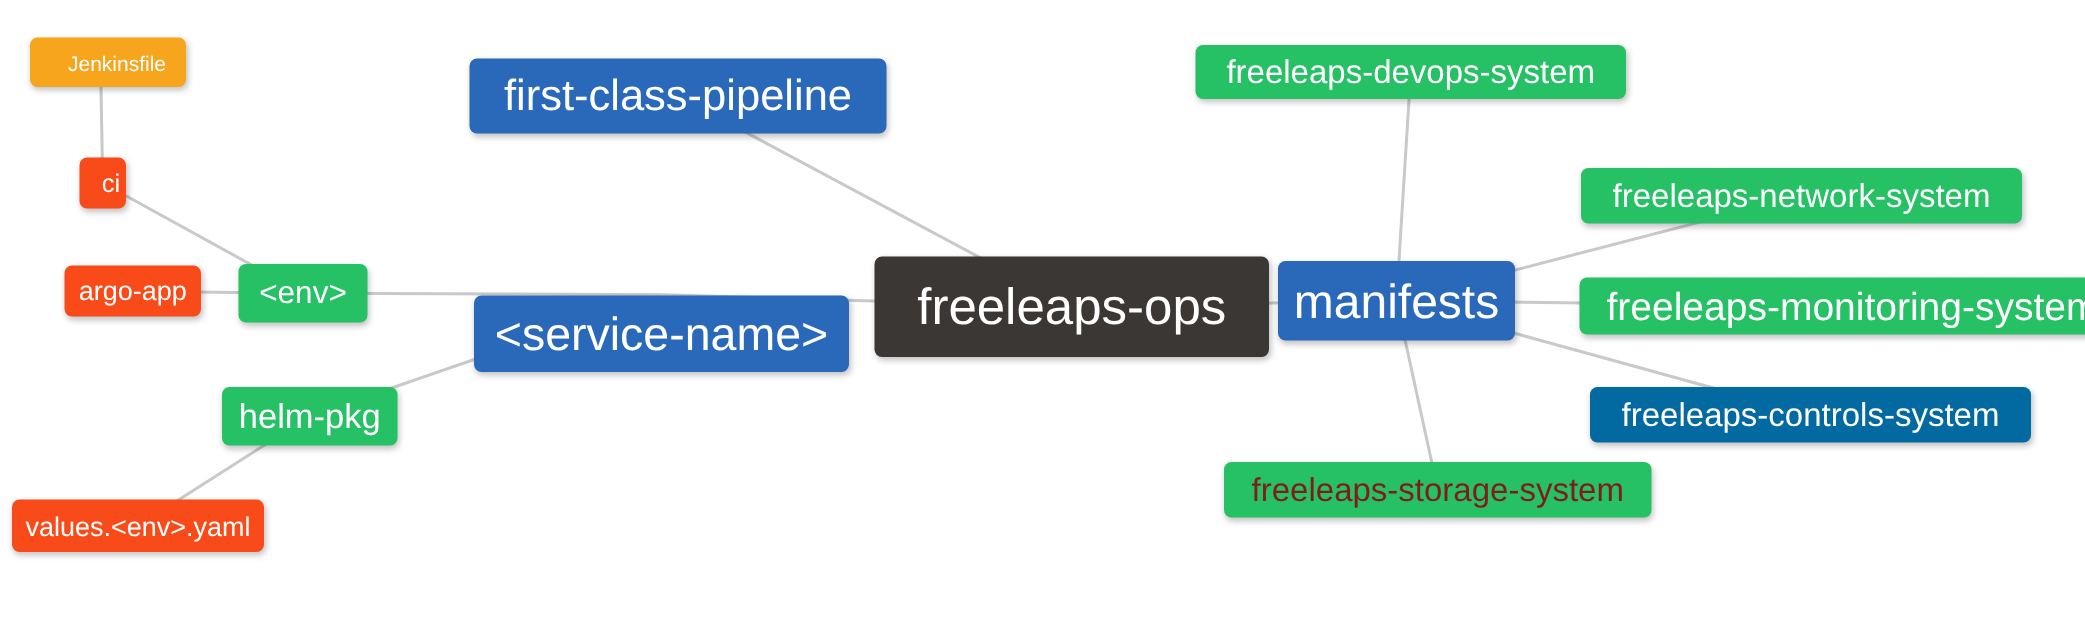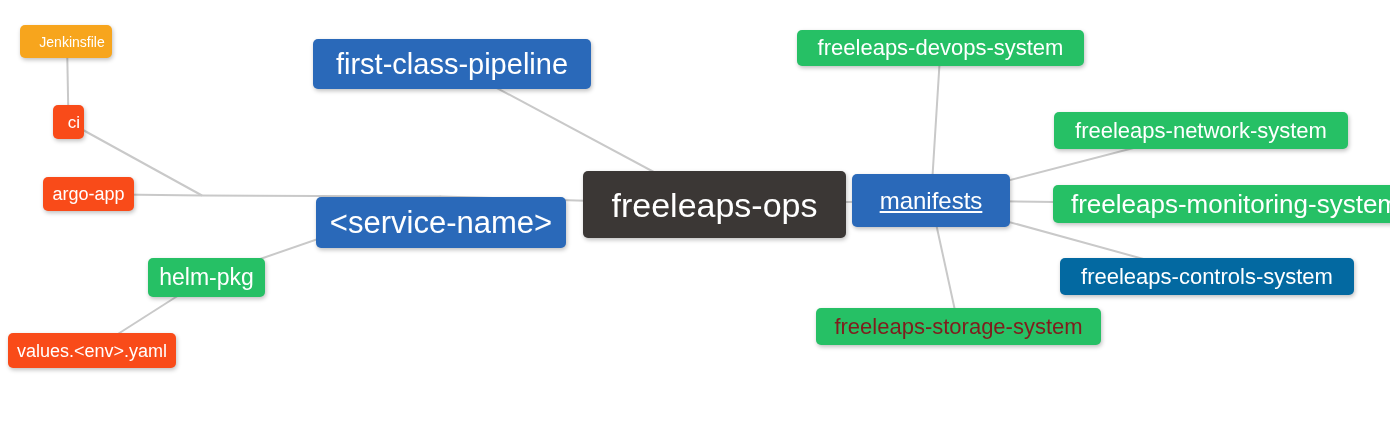--- a/index.html
+++ b/index.html
@@ -53,27 +53,28 @@
       <line x1="452" y1="64" x2="714.5" y2="204.5" stroke="#c9c9c9"></line>
       <line x1="441" y1="196.5" x2="714.5" y2="204.5" stroke="#c9c9c9"></line>
       <line x1="714.5" y1="204.5" x2="931" y2="200.5" stroke="#c9c9c9"></line>
       <line x1="931" y1="200.5" x2="940.5" y2="48" stroke="#c9c9c9"></line>
       <line x1="931" y1="200.5" x2="1201" y2="130.5" stroke="#c9c9c9"></line>
       <line x1="931" y1="200.5" x2="1214" y2="204" stroke="#c9c9c9"></line>
       <line x1="931" y1="200.5" x2="1207" y2="276.5" stroke="#c9c9c9"></line>
       <line x1="931" y1="200.5" x2="958.5" y2="326.5" stroke="#c9c9c9"></line>
     </svg>
 
-<div class="node" style="left: 20px; top: 25px; width: 92px; height: 33px; background: rgb(247, 165, 29); color: rgb(255, 255, 255); font-size: 14px; padding-left: 12px;">Jenkinsfile</div>
+<div class="node" style="left: 20px; top: 25px; width: 104px; height: 33px; background: rgb(247, 165, 29); color: rgb(255, 255, 255); font-size: 14px; padding-left: 12px;">Jenkinsfile</div>
     <div class="node" style="left: 53px; top: 105px; width: 31px; height: 34px; background: rgb(249, 75, 25); color: rgb(255, 255, 255); font-size: 17px; padding-left: 11px;">ci</div>
     <div class="node" style="left: 43px; top: 177px; width: 91px; height: 34px; background: rgb(249, 75, 25); color: rgb(255, 255, 255); font-size: 18px;">argo-app</div>
+    <div class="node" style="left: 159px; top: 176px; width: 86px; height: 39px; background: rgb(38, 192, 101); color: rgb(255, 255, 255); font-size: 21px;">&lt;env&gt;</div>
     <div class="node" style="left: 148px; top: 258px; width: 117px; height: 39px; background: rgb(38, 192, 101); color: rgb(255, 255, 255); font-size: 23px;">helm-pkg</div>
     <div class="node" style="left: 8px; top: 333px; width: 168px; height: 35px; background: rgb(249, 75, 25); color: rgb(255, 255, 255); font-size: 18px;">values.&lt;env&gt;.yaml</div>
     <div class="node" style="left: 313px; top: 39px; width: 278px; height: 50px; background: rgb(42, 105, 185); color: rgb(255, 255, 255); font-size: 29px;">first-class-pipeline</div>
     <div class="node" style="left: 316px; top: 171px; width: 250px; height: 51px; background: rgb(42, 105, 185); color: rgb(255, 255, 255); font-size: 31px; margin-top: 26px;">&lt;service-name&gt;</div>
     <div class="node" style="left: 583px; top: 171px; width: 263px; height: 67px; background: rgb(59, 55, 53); color: rgb(255, 255, 255); font-size: 34px;">freeleaps-ops</div>
-    <div class="node" style="left: 852px; top: 174px; width: 158px; height: 53px; background: rgb(42, 105, 185); color: rgb(255, 255, 255); font-size: 24px; text-decoration: underline;">manifests</div>
+    <div class="node" style="left: 852px; top: 174px; width: 158px; height: 53px; background: rgb(42, 105, 185); color: rgb(255, 255, 255); font-size: 32px;">manifests</div>
     <div class="node" style="left: 797px; top: 30px; width: 287px; height: 36px; background: rgb(38, 192, 101); color: rgb(255, 255, 255); font-size: 22px;">freeleaps-devops-system</div>
     <div class="node" style="left: 1054px; top: 112px; width: 294px; height: 37px; background: rgb(38, 192, 101); color: rgb(255, 255, 255); font-size: 22px;">freeleaps-network-system</div>
     <div class="node" style="left: 1053px; top: 185px; width: 364px; height: 38px; background: rgb(38, 192, 101); color: rgb(255, 255, 255); font-size: 26px;">freeleaps-monitoring-system</div>
     <div class="node" style="left: 1060px; top: 258px; width: 294px; height: 37px; background: #0369a1; color: rgb(255, 255, 255); font-size: 22px;">freeleaps-controls-system</div>
     <div class="node" style="left: 816px; top: 308px; width: 285px; height: 37px; background: rgb(38, 192, 101); color: #7f1d1d; font-size: 22px;">freeleaps-storage-system</div>
   </div>
 
 </body></html>

